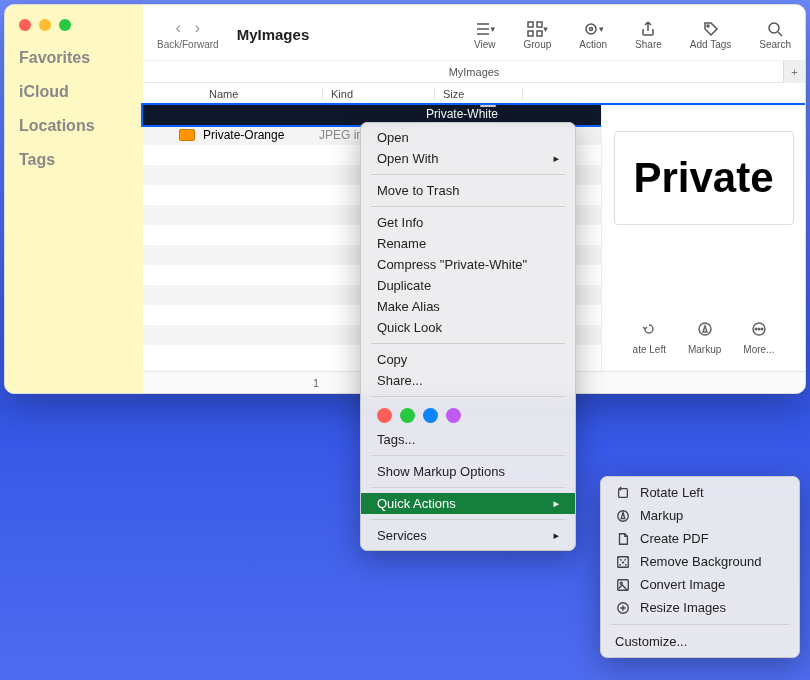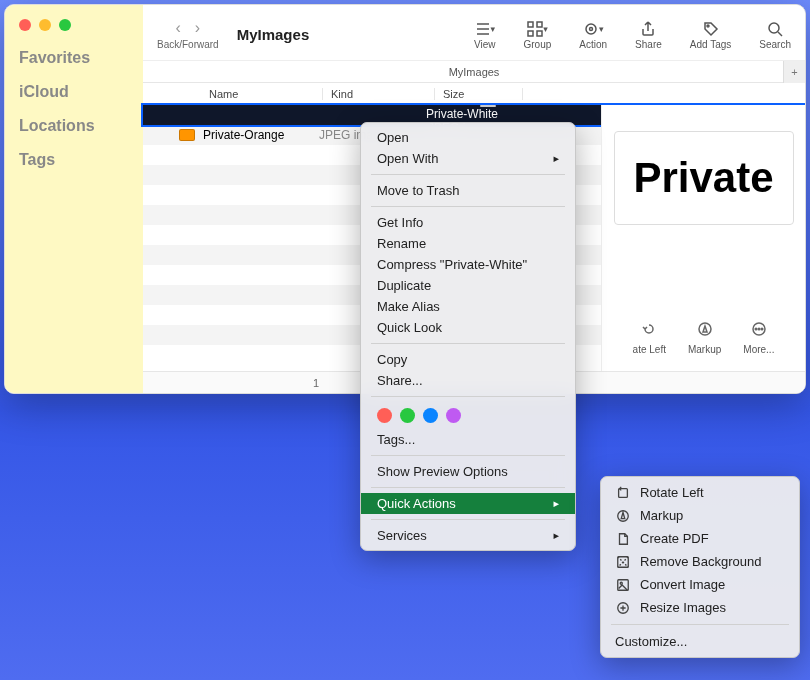--- a/index.html
+++ b/index.html
@@ -319,21 +319,21 @@
     <div class="tdot" style="background:#ff5f57"></div>
     <div class="tdot" style="background:#28c840"></div>
     <div class="tdot" style="background:#0a84ff"></div>
     <div class="tdot" style="background:#bf5af2"></div>
   </div>
   <div class="mi">
       <span>Tags...</span>
     </div>
   <div class="sep"></div>
   <div class="mi">
-      <span>Show Preview Options</span>
+      <span>Show Markup Options</span>
     </div>
   <div class="sep"></div>
   <div class="mi sel">
       <span>Quick Actions</span>
       <span class="chev">▸</span>
     </div>
   <div class="sep"></div>
   <div class="mi">
       <span>Services</span>
       <span class="chev">▸</span>

